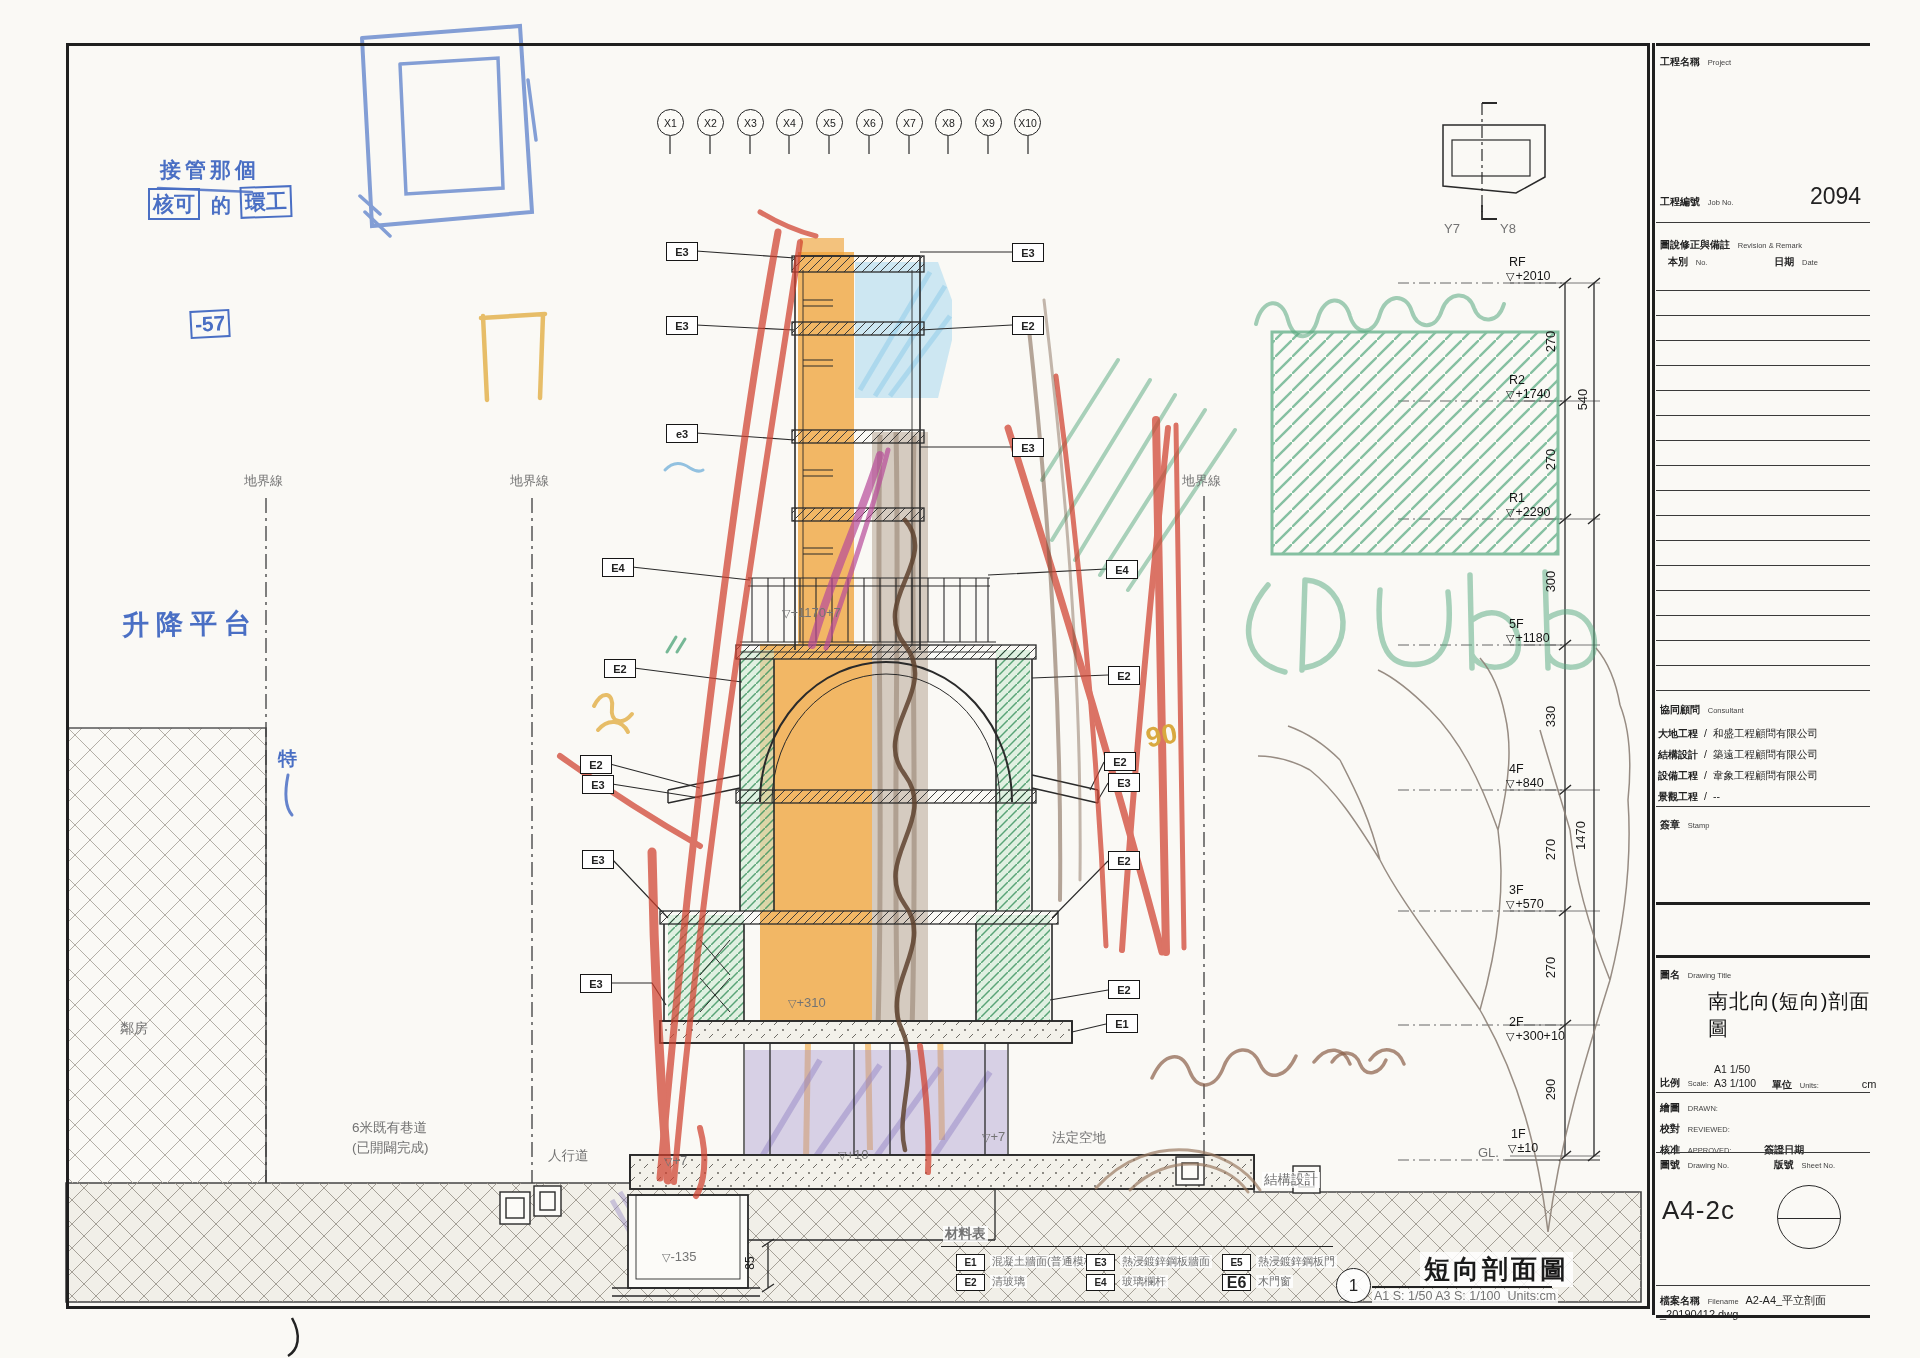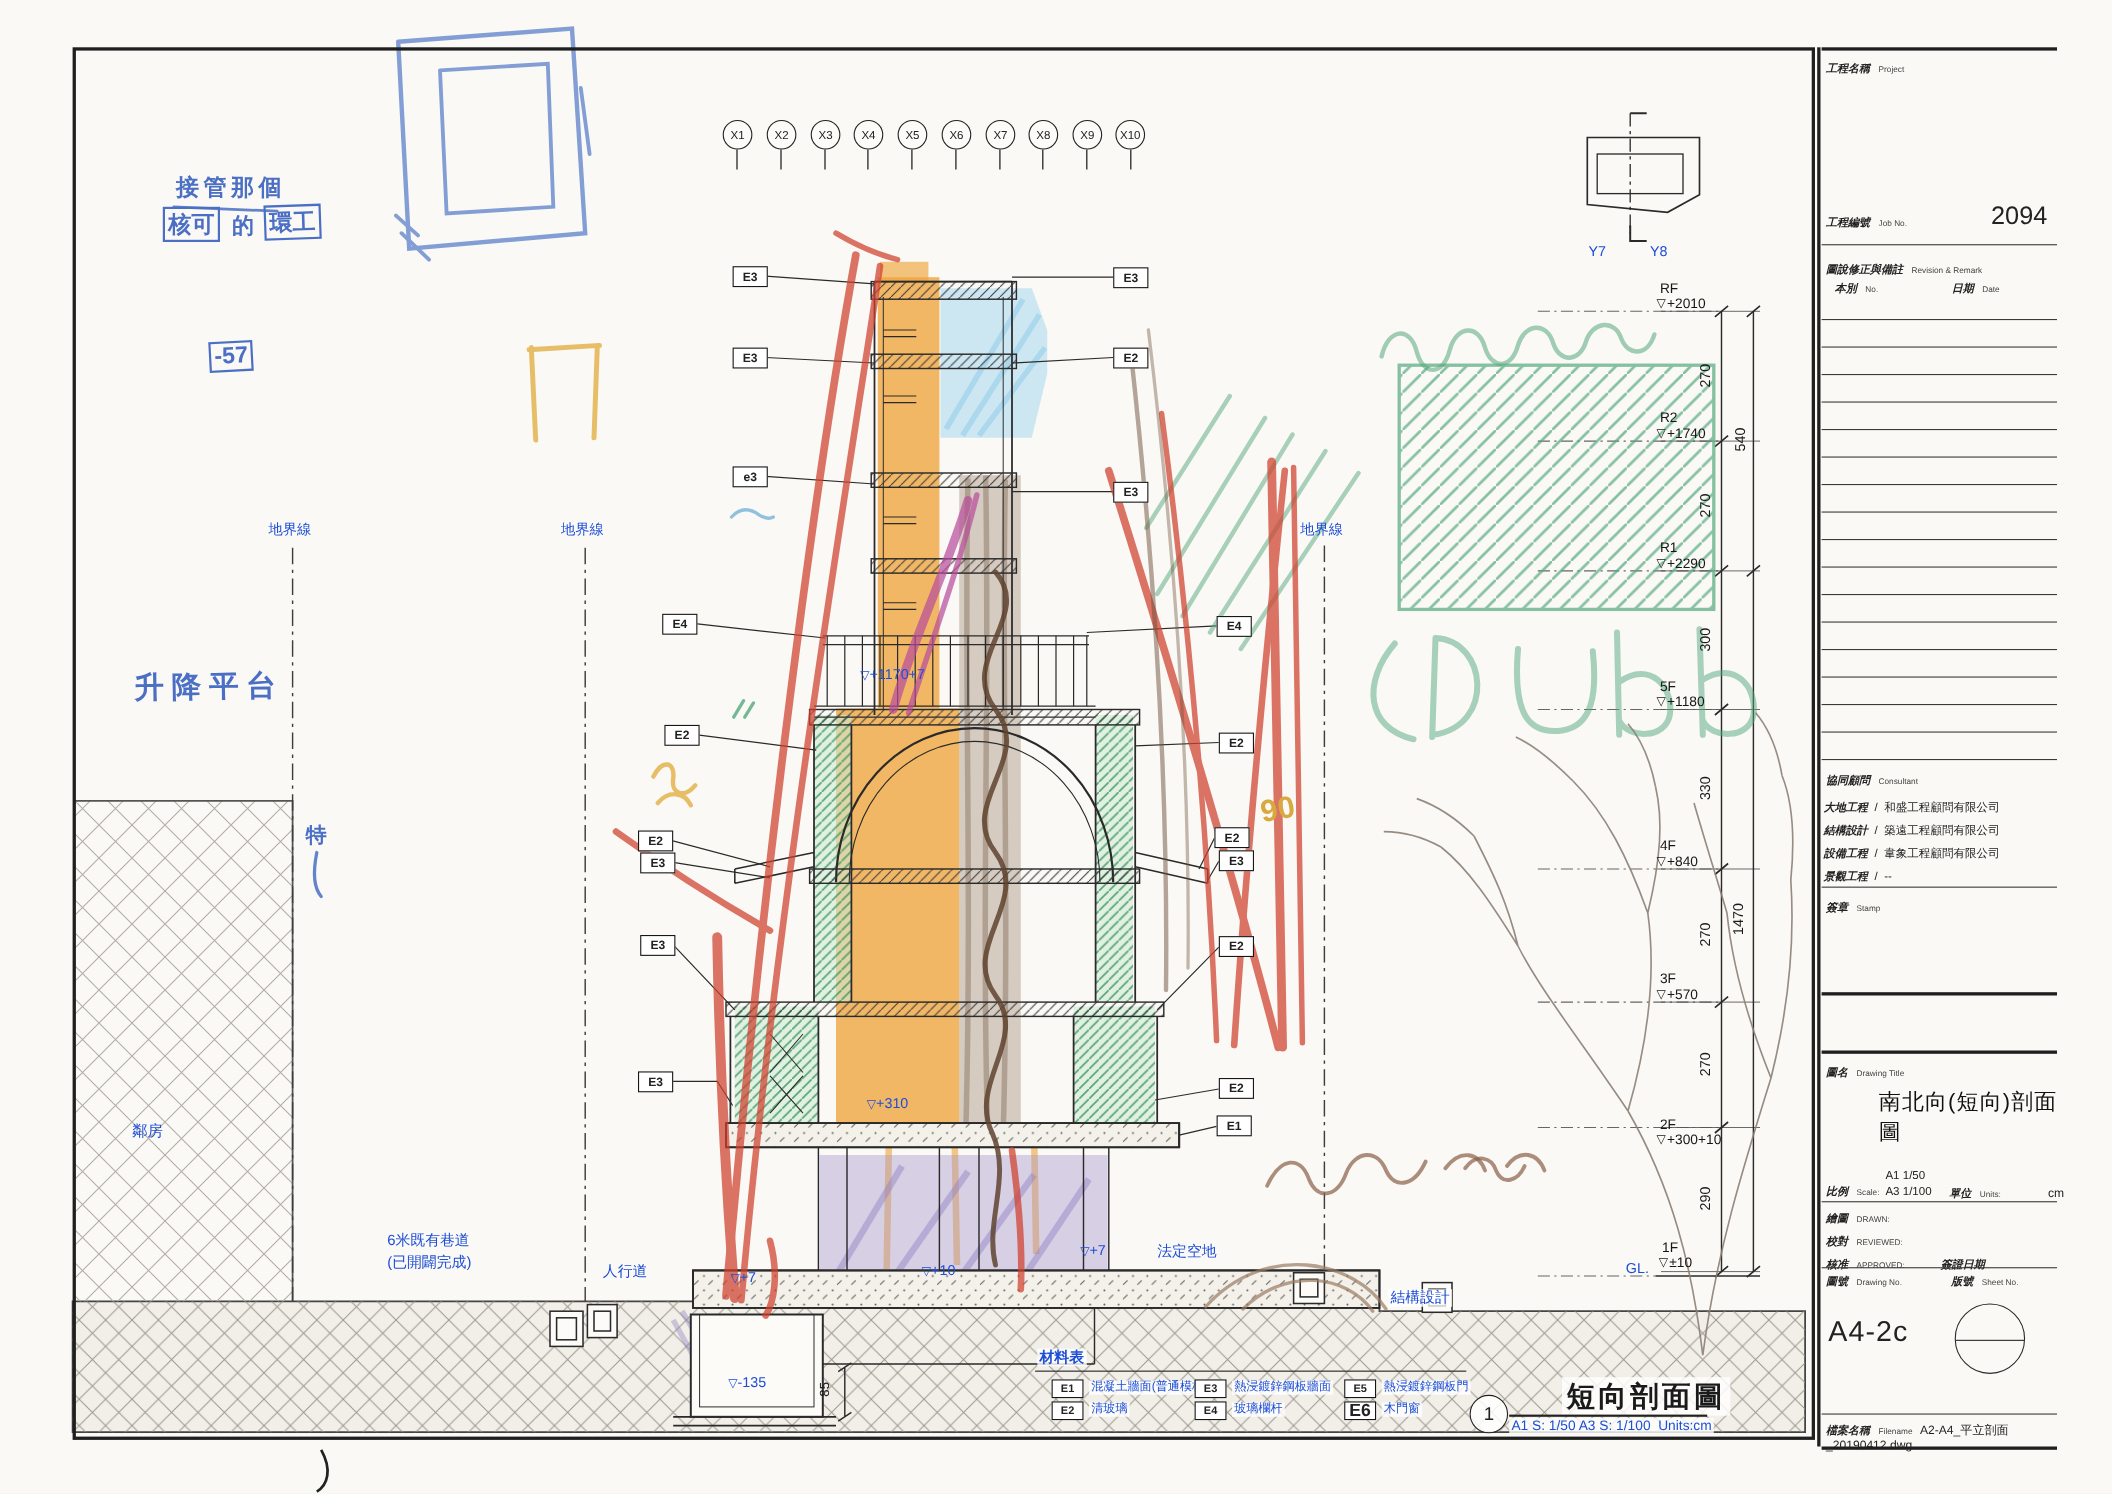--- a/index.html
+++ b/index.html
@@ -3,39 +3,39 @@
 <meta charset="utf-8">
 <style>
   html,body{margin:0;padding:0;background:#e9e7e1;}
   .page{position:relative;width:1920px;height:1358px;background:#faf9f5;overflow:hidden;
         font-family:"Liberation Sans","DejaVu Sans",sans-serif;color:#222;}
   .abs{position:absolute;}
   svg.art{position:absolute;left:0;top:0;z-index:1;}
   .ovl{position:absolute;left:0;top:0;width:1920px;height:1358px;z-index:2;pointer-events:none;}
   .ovl *{pointer-events:auto;}
   .frame{position:absolute;left:66px;top:43px;width:1578px;height:1260px;border:3px solid #1f1f1f;z-index:3;pointer-events:none;}
-  .lbl{position:absolute;font-size:13px;color:#1d4ed8;white-space:nowrap;line-height:1.15;}
+  .lbl{position:absolute;font-size:13px;color:#737373;white-space:nowrap;line-height:1.15;}
   .halo{background:rgba(255,255,255,.8);padding:0 2px;}
   .callout{position:absolute;width:30px;height:17px;border:1.6px solid #161616;background:#fff;
            display:flex;align-items:center;justify-content:center;font-size:11px;font-weight:bold;}
   .bubble{position:absolute;width:25px;height:25px;border:1.5px solid #222;border-radius:50%;background:#fcfbf7;
           display:flex;align-items:center;justify-content:center;font-size:10.5px;}
   .lvl{position:absolute;font-size:12.5px;line-height:1.1;color:#161616;}
   .lvl .fl{display:block;margin-left:3px;}
   .lvl .row{display:flex;align-items:flex-start;gap:1px;}
   .tri{font-size:11px;}
   .dim{position:absolute;width:44px;text-align:center;font-size:13px;transform:rotate(-90deg);color:#1a1a1a;}
   .pen{position:absolute;color:#4a6fc4;font-weight:bold;white-space:nowrap;}
   .penbox{border:2px solid #4a6fc4;padding:0 3px;}
   .yellowpen{position:absolute;color:#d9a93f;font-weight:bold;}
   
   .tb{position:absolute;left:1652px;top:43px;width:232px;height:1275px;z-index:2;font-size:10px;}
   .tb .line{position:absolute;left:4px;right:14px;border-top:1.3px solid #3a3a3a;}
   .tb .thick{border-top:3px solid #1f1f1f;}
-  .tb .zh{font-size:10px;color:#222;font-weight:bold;font-style:italic;}
+  .tb .zh{font-size:10px;color:#222;font-weight:bold;}
   .tb .en{font-size:7.5px;color:#444;margin-left:5px;}
   .rev-line{position:absolute;left:4px;right:14px;border-top:1.2px solid #3a3a3a;}
   .tb .consrow{position:absolute;left:6px;white-space:nowrap;}
   .tb .consrow .nm{font-size:10.5px;margin-left:6px;}
   .bigtitle{position:absolute;font-size:20px;letter-spacing:1px;color:#111;}
   .circle-symbol{position:absolute;width:62px;height:62px;border:1.6px solid #2a2a2a;border-radius:50%;}
   .circle-symbol .mid{position:absolute;left:0;right:0;top:52%;border-top:1.4px solid #2a2a2a;}
   .viewnum{position:absolute;width:33px;height:33px;border:1.8px solid #222;border-radius:50%;background:rgba(255,255,255,.85);
            display:flex;align-items:center;justify-content:center;font-size:17px;}
   .viewtitle{position:absolute;font-size:26px;letter-spacing:3px;font-weight:bold;color:#1a1a1a;background:rgba(255,255,255,.82);padding:0 4px;}

